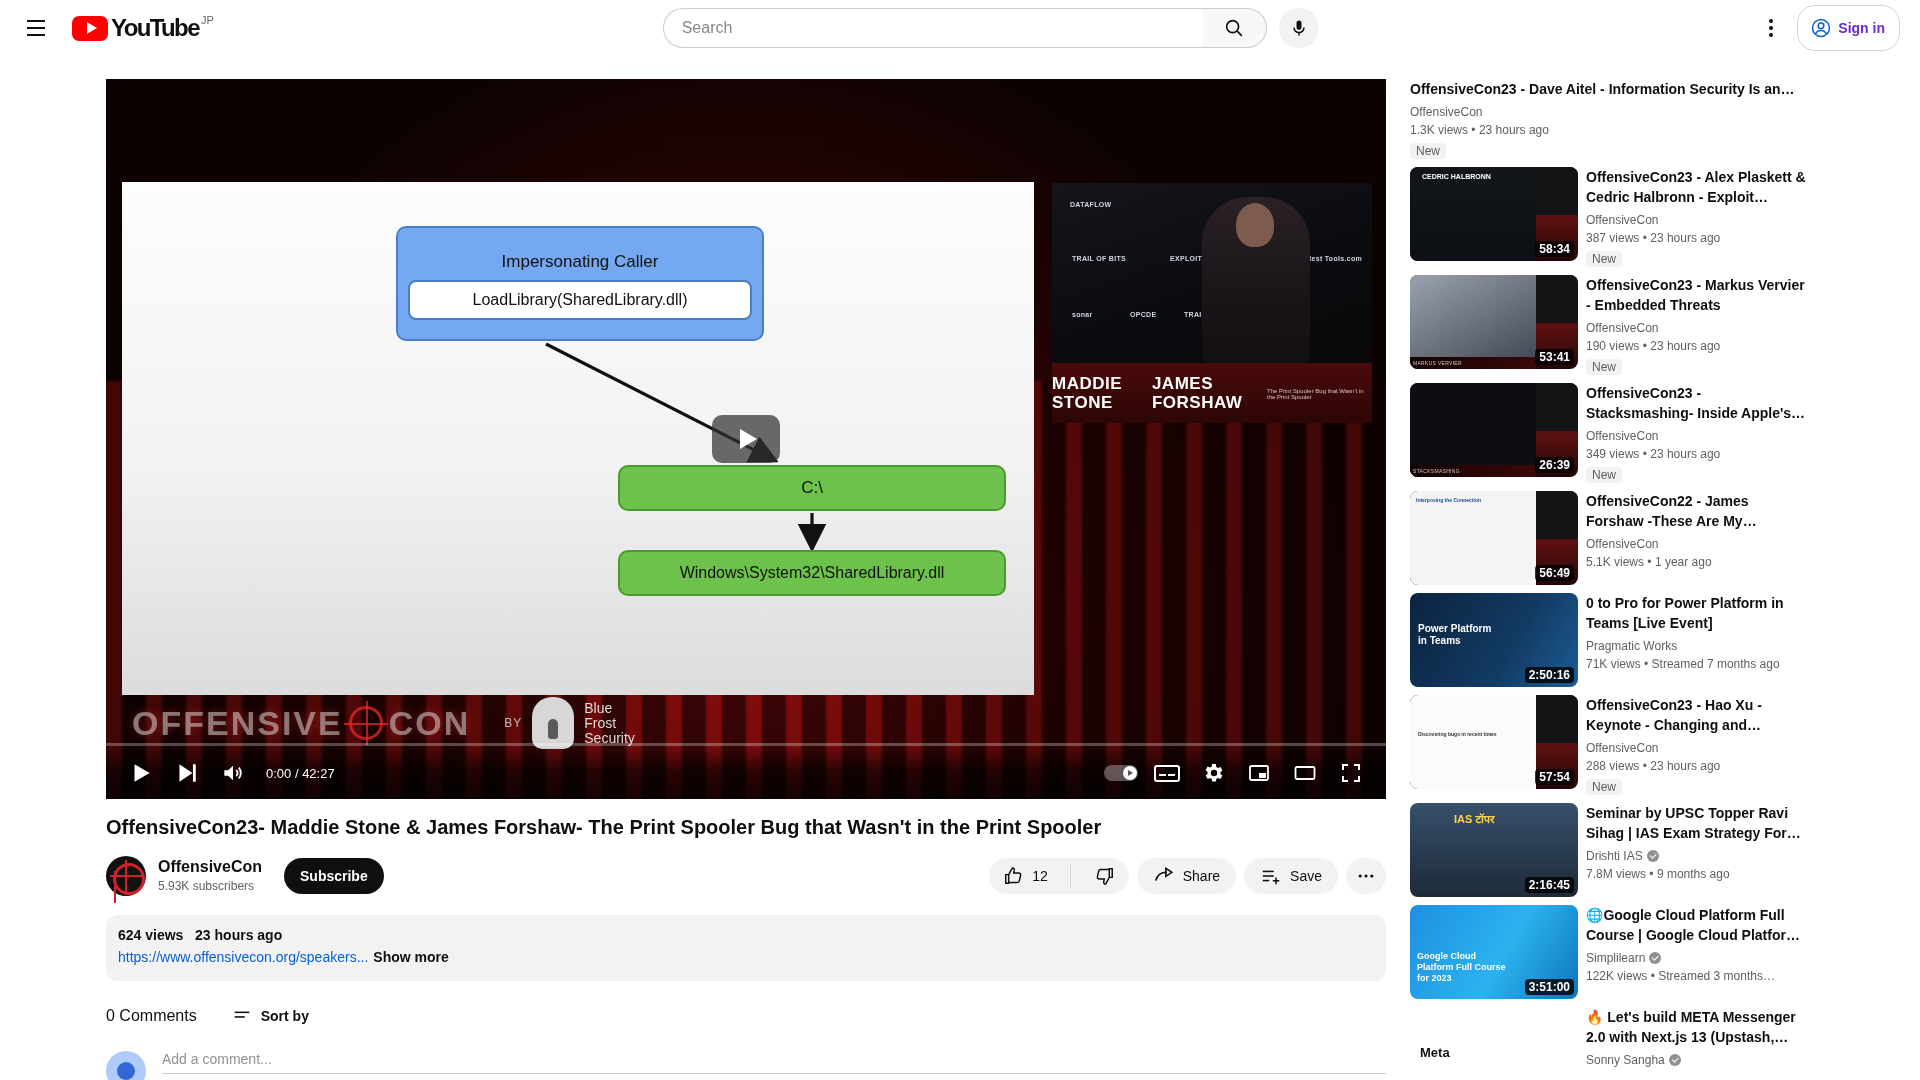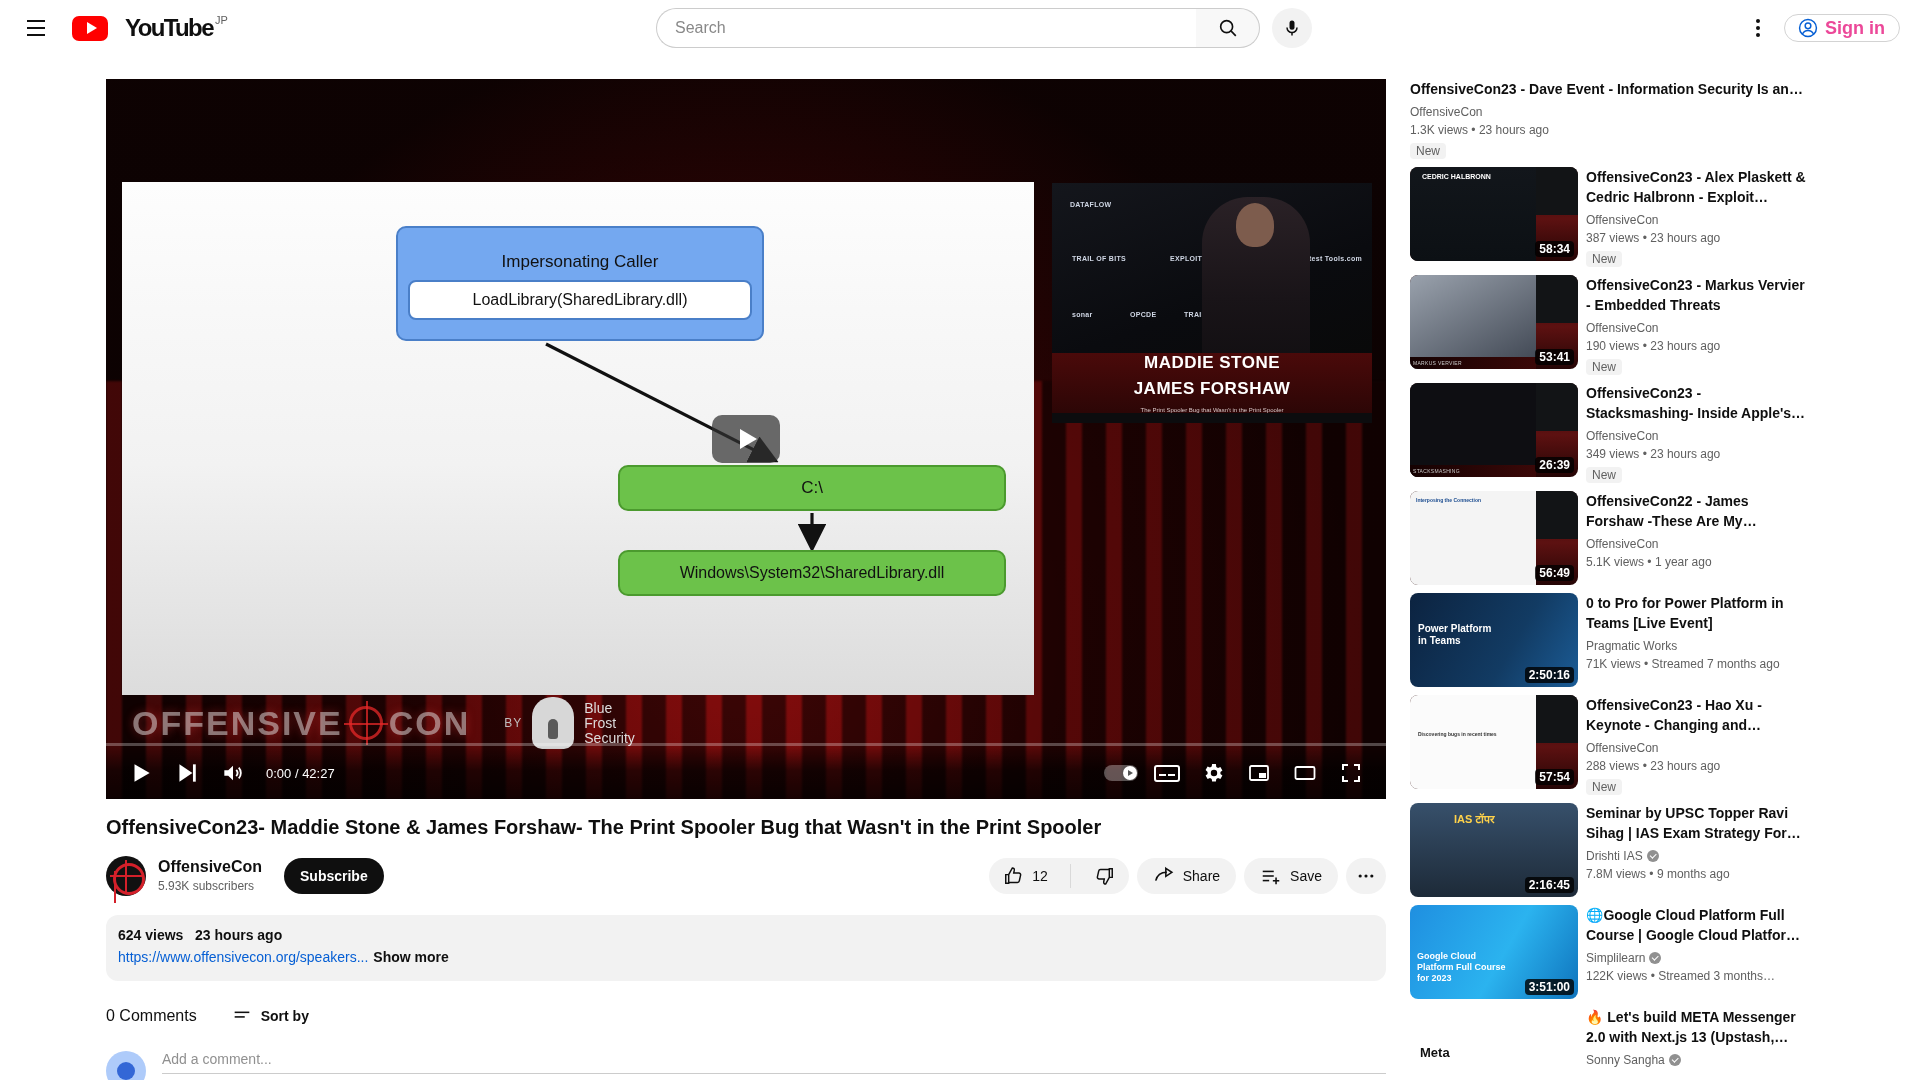--- a/index.html
+++ b/index.html
@@ -31,21 +31,21 @@
   }
   .yt-play::after {
     content: ""; width: 0; height: 0;
     border-left: 10px solid #fff;
     border-top: 6px solid transparent;
     border-bottom: 6px solid transparent;
     margin-left: 3px;
   }
   .yt-word {
     font-size: 24px; font-weight: bold; letter-spacing: -1.6px;
-    margin-left: 17px; line-height: 24px; color: #0f0f0f;
+    margin-left: 3px; line-height: 24px; color: #0f0f0f;
   }
   .yt-cc { font-size: 11px; color: #606060; margin-left: 2px; margin-top: -2px; }
 
   .mh-center { flex: 1; display: flex; align-items: center; justify-content: center; }
   .search-form { display: flex; align-items: center; }
   .search-box {
     width: 540px; height: 40px;
     border: 1px solid #ccc; border-right: none;
     border-radius: 20px 0 0 20px;
     padding: 0 16px 0 18px;
@@ -67,23 +67,23 @@
   }
   .mh-right { display: flex; align-items: center; padding-right: 20px; gap: 6px; }
   .dots-btn {
     width: 40px; height: 40px; border-radius: 50%;
     display: flex; flex-direction: column; align-items: center; justify-content: center;
     gap: 3px; cursor: pointer;
   }
   .dots-btn i { width: 4px; height: 4px; border-radius: 50%; background: #0f0f0f; display: block; }
   .signin {
     display: flex; align-items: center; gap: 6px;
-    height: 28px; padding: 0 14px 0 12px;
+    height: 46px; padding: 0 14px 0 12px;
     border: 1px solid #d3d3d3; border-radius: 18px;
-    color: #ec4899; font-size: 18px; font-weight: bold; cursor: pointer;
+    color: #6d28d9; font-size: 14px; font-weight: bold; cursor: pointer;
     background: #fff;
   }
 
   
   .page { position: absolute; top: 56px; left: 0; width: 1920px; height: 1024px; }
 
   
   .primary { position: absolute; left: 106px; top: 23px; width: 1280px; }
   .player {
     position: relative; width: 1280px; height: 720px;
@@ -145,23 +145,23 @@
   .cam-person {
     position: absolute; left: 150px; top: 14px; width: 108px; height: 168px;
     background: linear-gradient(180deg,#2a2126 0%,#191418 60%,#120f12 100%);
     border-radius: 46px 46px 8px 8px;
   }
   .cam-head {
     position: absolute; left: 34px; top: 6px; width: 38px; height: 44px;
     background: #7d5c4d; border-radius: 50% 50% 44% 44%;
   }
   .cam-band {
-    position: absolute; left: 0; right: 0; bottom: 10px; height: 60px;
+    position: absolute; left: 0; right: 0; bottom: 0; height: 60px;
     background: linear-gradient(180deg,#4a0a0a 0%,#2c0606 100%);
-    display: flex; flex-direction: column; align-items: center; justify-content: space-between;
+    display: flex; flex-direction: row; align-items: center; justify-content: space-between;
   }
   .cam-band .l1, .cam-band .l2 {
     font-size: 17px; font-weight: bold; color: #fff; letter-spacing: .5px; line-height: 19px;
   }
   .cam-band .sub { font-size: 6px; color: #d9c8c8; margin-top: 2px; }
   
   .big-play {
     position: absolute; left: 50%; top: 50%; transform: translate(-50%,-50%);
     width: 68px; height: 48px; border-radius: 10px;
     background: rgba(50,50,50,.72);
@@ -620,21 +620,21 @@
           </div>
         <div class="cm-input">Add a comment...</div>
       </div>
     </div>
   </div>
 
   <div class="secondary">
 
     <div class="rec">
       <div class="rec-info">
-        <div class="rec-title">OffensiveCon23 - Dave Event - Information Security Is an…</div>
+        <div class="rec-title">OffensiveCon23 - Dave Aitel - Information Security Is an…</div>
         <div class="rec-ch">
           <span>OffensiveCon</span>
         </div>
         <div class="rec-stats">1.3K views  • 23 hours ago</div>
         <div class="badge-new">New</div>
       </div>
     </div>
 
     <div class="rec">
       <div class="thumb t-oc">

